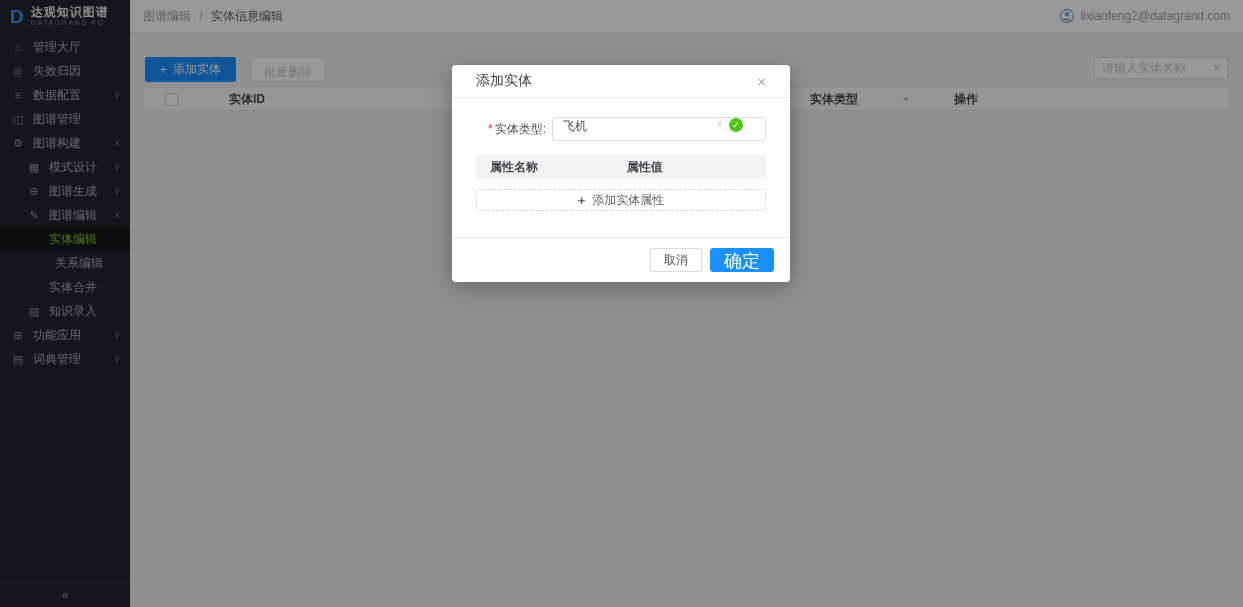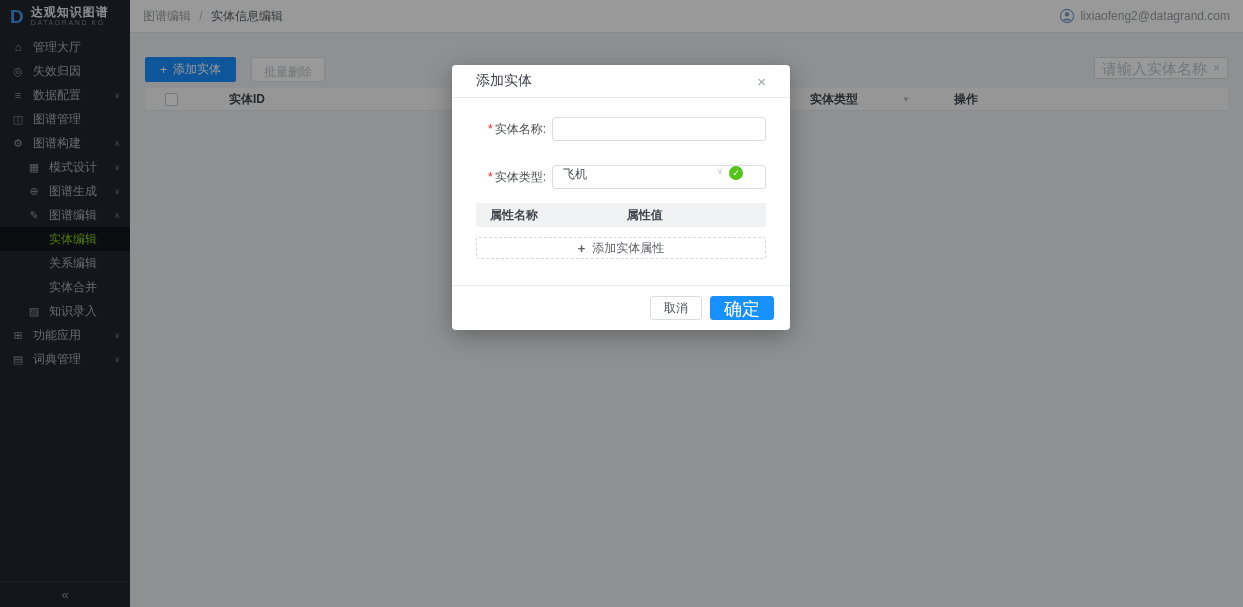--- a/index.html
+++ b/index.html
@@ -39,21 +39,21 @@
   
   .content { position:absolute; left:130px; top:33px; right:0; bottom:0; z-index:1; }
   .btn-add { position:absolute; left:15px; top:24px; height:25px; padding:0 14px;
     background:#1890ff; color:#fff; border:1px solid #1890ff; border-radius:2px;
     display:inline-flex; align-items:center; gap:6px; font-size:12px; cursor:pointer; }
   .btn-batch { position:absolute; left:121px; top:24px; height:25px; padding:0 12px;
     background:#fff; color:#c1c5cc; border:1px solid #e0e3e8; border-radius:2px;
     display:inline-flex; align-items:flex-end; font-size:12px; }
   .search-box { position:absolute; right:15px; top:24px; width:134px; height:22px; background:#fff;
     border:1px solid #d9dce2; border-radius:2px; display:flex; align-items:center; padding:0 7px; }
-  .search-box input { flex:1; min-width:0; border:none; outline:none; font-size:15px; color:#555;
+  .search-box input { flex:1; min-width:0; border:none; outline:none; font-size:12px; color:#555;
     font-family:inherit; background:transparent; }
   .search-box input::placeholder { color:#c2c6cd; }
   .search-clear { color:#c2c6cd; font-size:12px; cursor:pointer; margin-left:4px; }
   .grid-head { position:absolute; left:15px; right:15px; top:55px; height:23px; background:#fafbfc;
     border-bottom:1px solid #e6e8eb; display:flex; align-items:center; color:#41464d;gap:32px; }
   .cb { width:13px; height:13px; border:1px solid #c6cad1; border-radius:2px; background:#fff;
     margin-left:20px; flex:none; cursor:pointer; }
   .col-id { margin-left:19px; font-weight:bold; flex:1; }
   .col-type { font-weight:bold;text-align:center; }
   .filter-ic { font-size:8px; color:#b4b9c0; margin:0 12px; cursor:pointer; }
@@ -138,21 +138,21 @@
       </div>
       <div class="mi l1">
         <span class="ic">✎</span>
         <span class="lb">图谱编辑</span>
         <span class="ch">∧</span>
       </div>
       <div class="mi l2 selected">
         <span class="lb" style="margin-left:0">实体编辑</span>
       </div>
       <div class="mi l2">
-        <span class="lb" style="margin-left:0">关系编辑</span>
+        <span class="lb" style="margin-left:6px">关系编辑</span>
       </div>
       <div class="mi l2">
         <span class="lb" style="margin-left:0">实体合并</span>
       </div>
       <div class="mi l1">
         <span class="ic">▨</span>
         <span class="lb">知识录入</span>
       </div>
       <div class="mi l0">
         <span class="ic">⊞</span>
@@ -210,24 +210,20 @@
 
   <div class="mask"></div>
 
   <div class="modal">
     <div class="modal-head">
       <span>添加实体</span>
       <span class="modal-close">×</span>
     </div>
     <div class="modal-body">
       <div class="frow">
-        <span class="flabel"><span class="req">*</span><span>实体名称:</span></span>
-        <input class="finput" type="text" value="" style="">
-      </div>
-      <div class="frow">
         <span class="flabel"><span class="req">*</span><span>实体类型:</span></span>
         <span class="fselect">
           <span>飞机</span>
           <span class="sel-arrow">∨</span>
           <span class="ok-badge">
               <span>✓</span>
             </span>
         </span>
       </div>
       <div class="attr-head">

